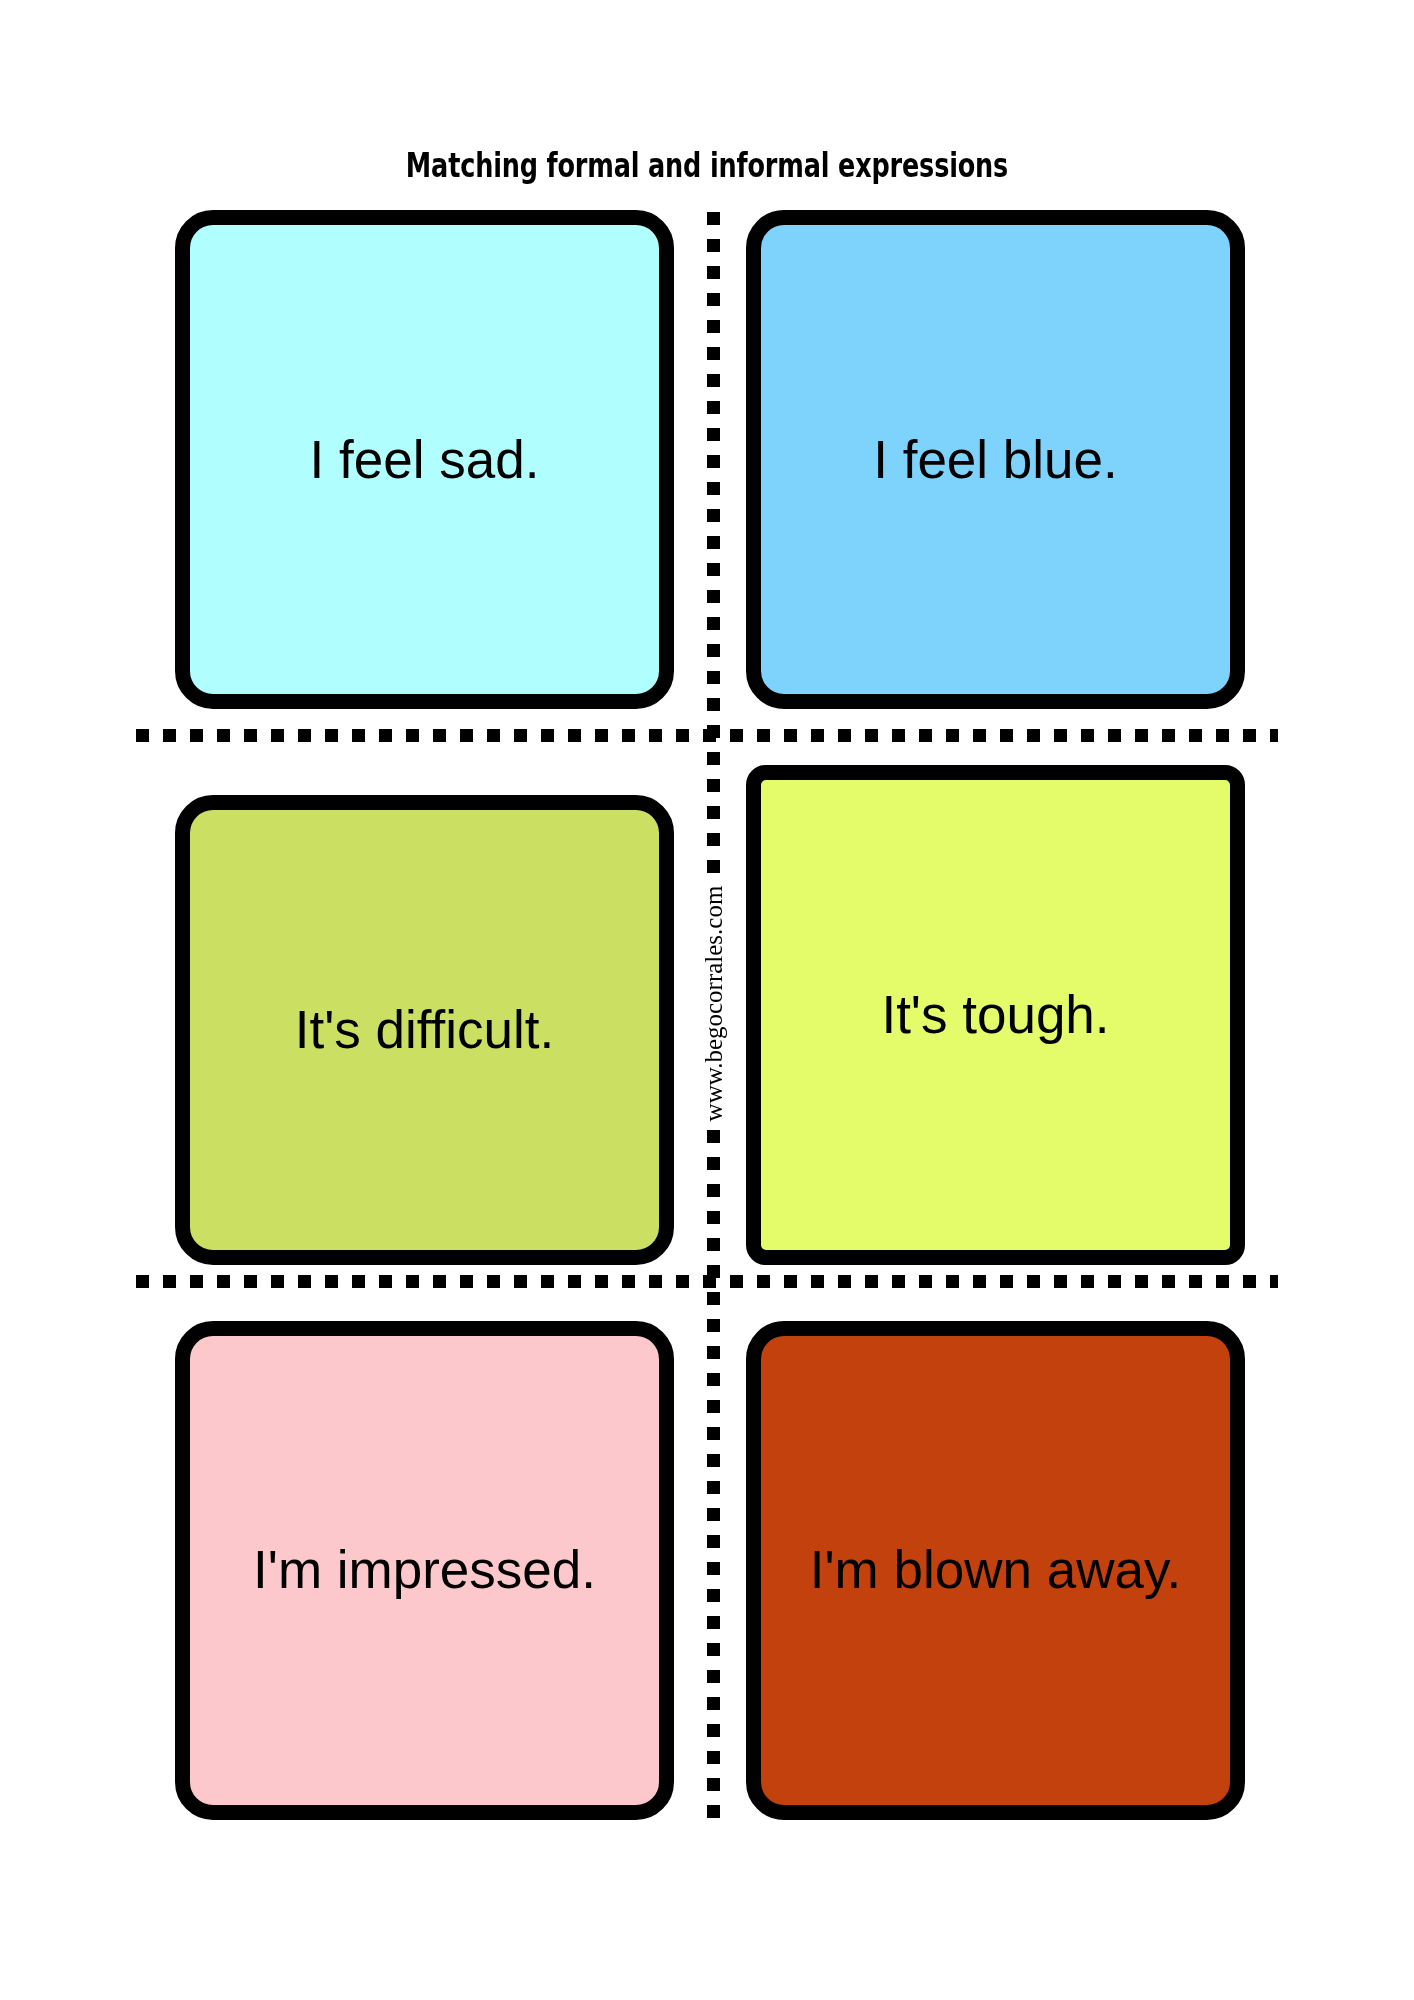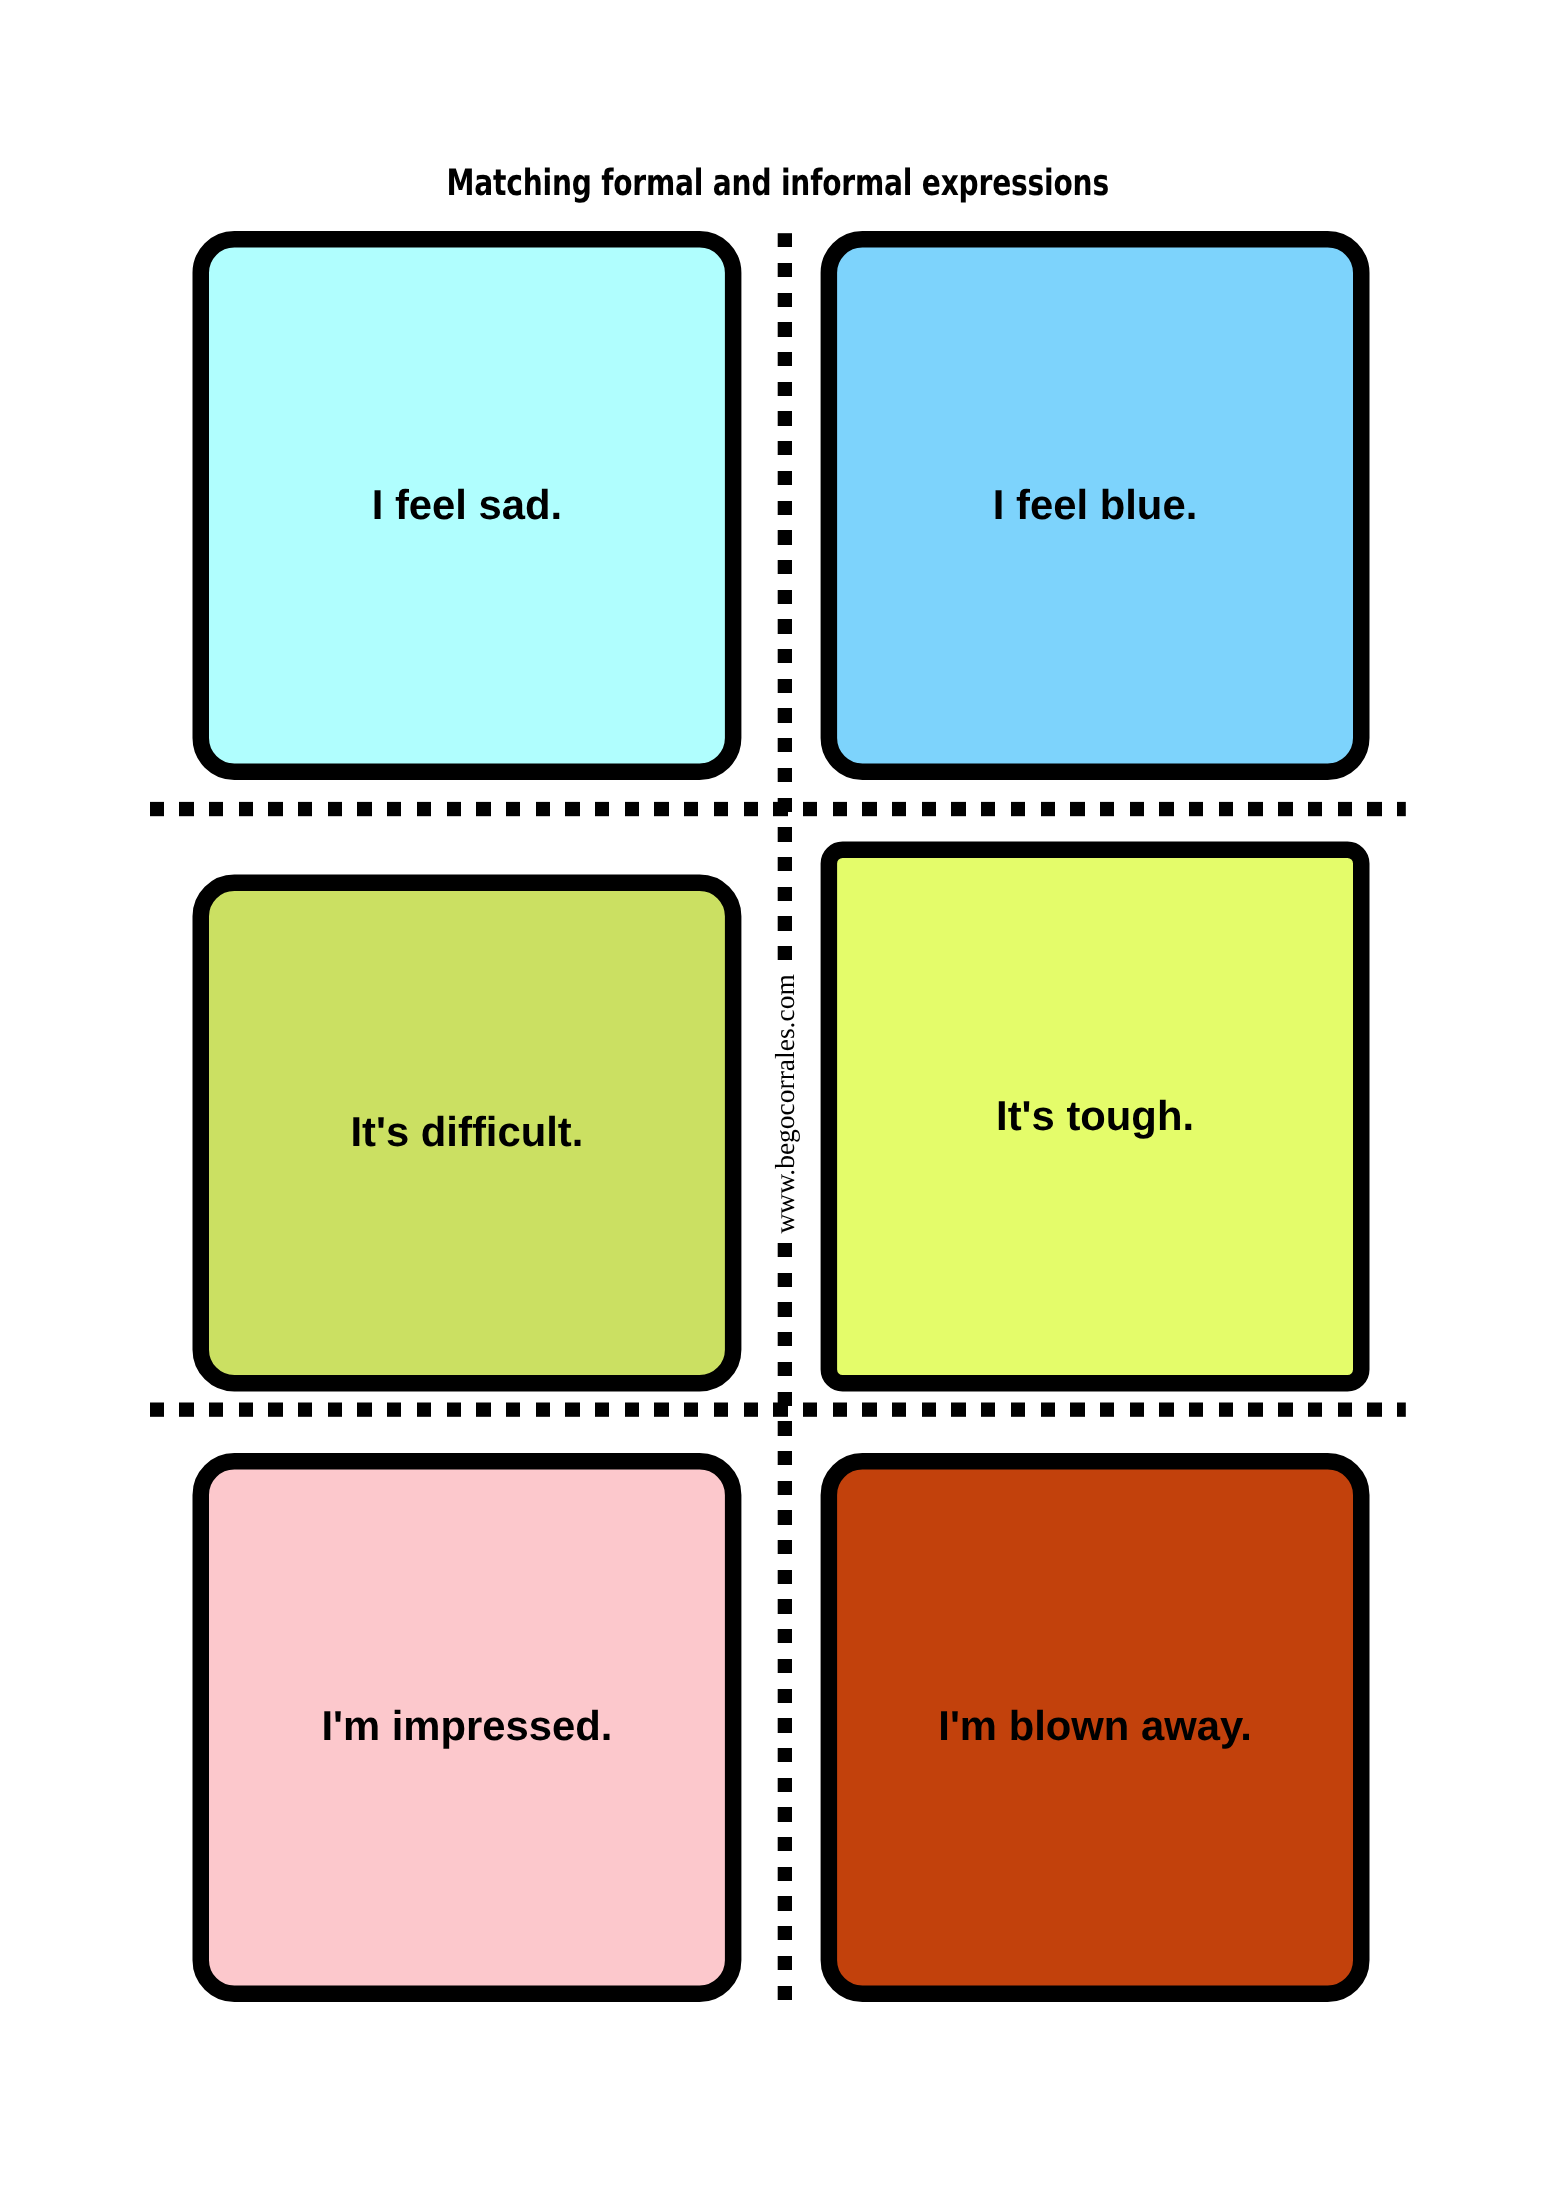--- a/index.html
+++ b/index.html
@@ -62,24 +62,24 @@
     border-radius: 38px;
     box-sizing: border-box;
     display: flex;
     align-items: center;
     justify-content: center;
     padding: 10px 26px;
   }
 
   .card-label {
     font-family: "Liberation Sans", sans-serif;
-    font-size: 38px;
+    font-size: 53px;
     line-height: 1.32;
     color: #000000;
-    font-weight: bold;
+    font-weight: normal;
     letter-spacing: 0px;
   }
 
   
   .cut-line-h {
     position: absolute;
     left: 136px;
     width: 1142px;
     height: 13px;
     background-image: repeating-linear-gradient(

